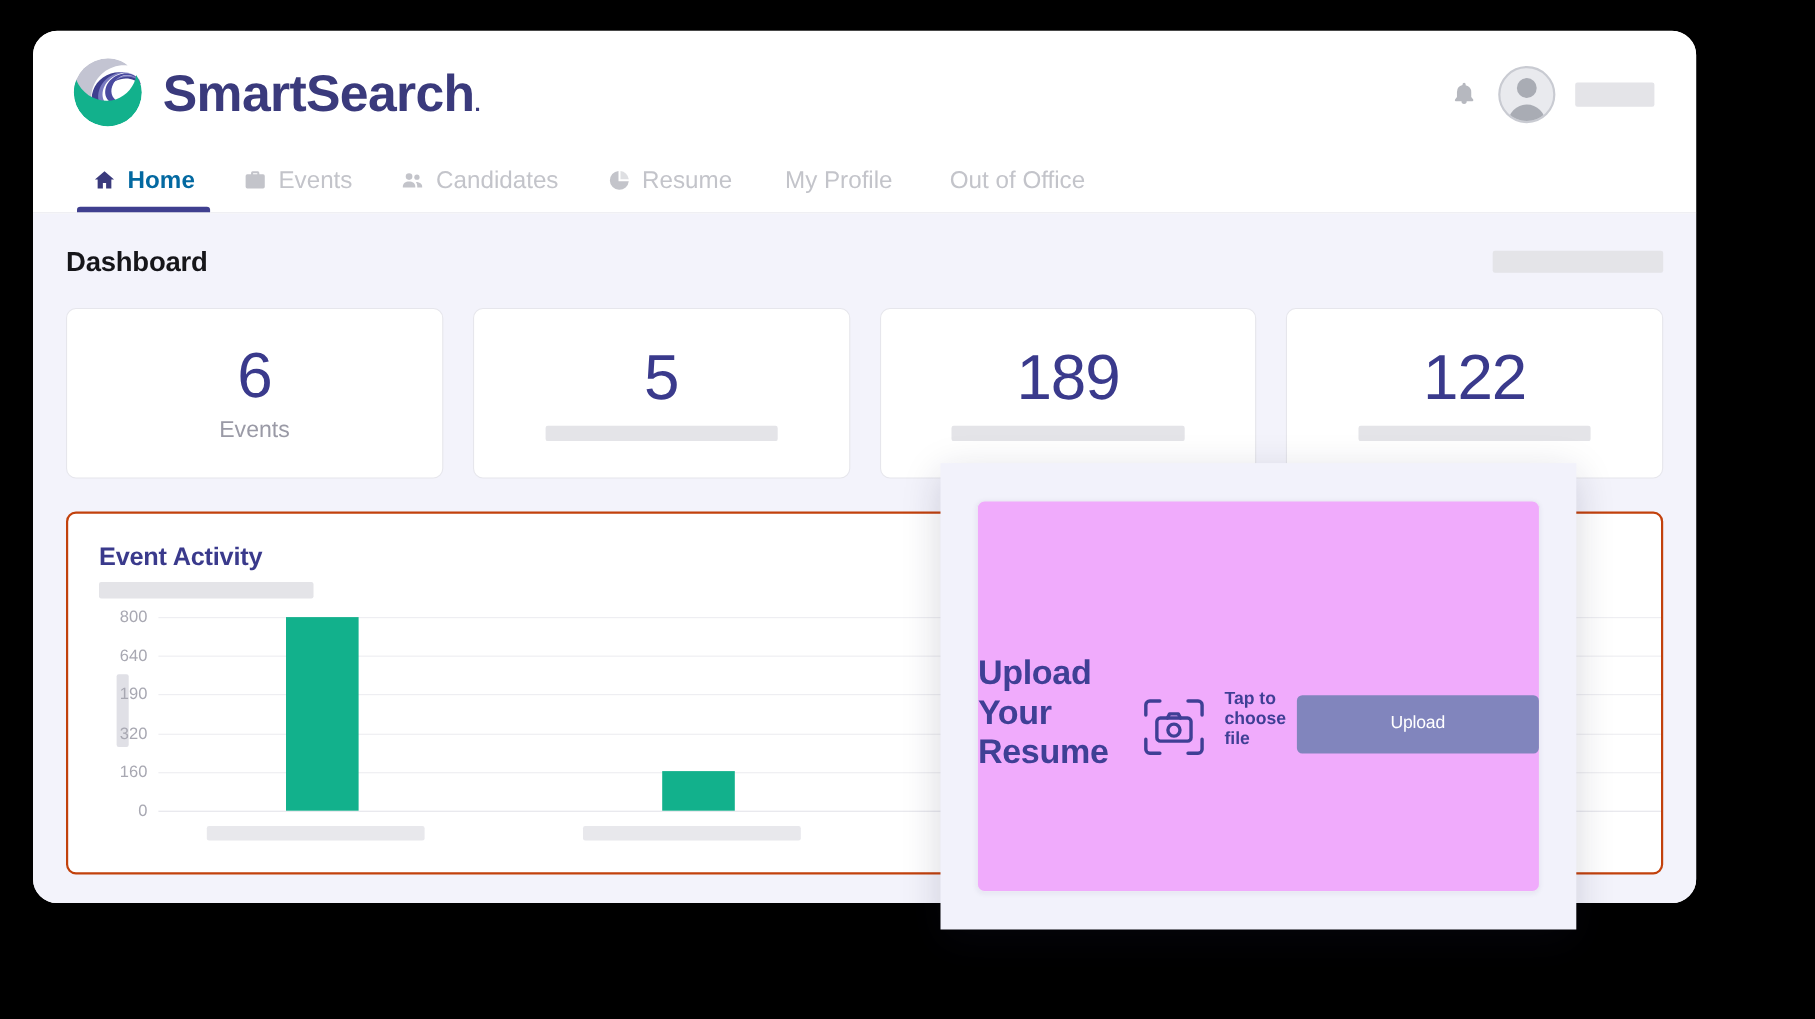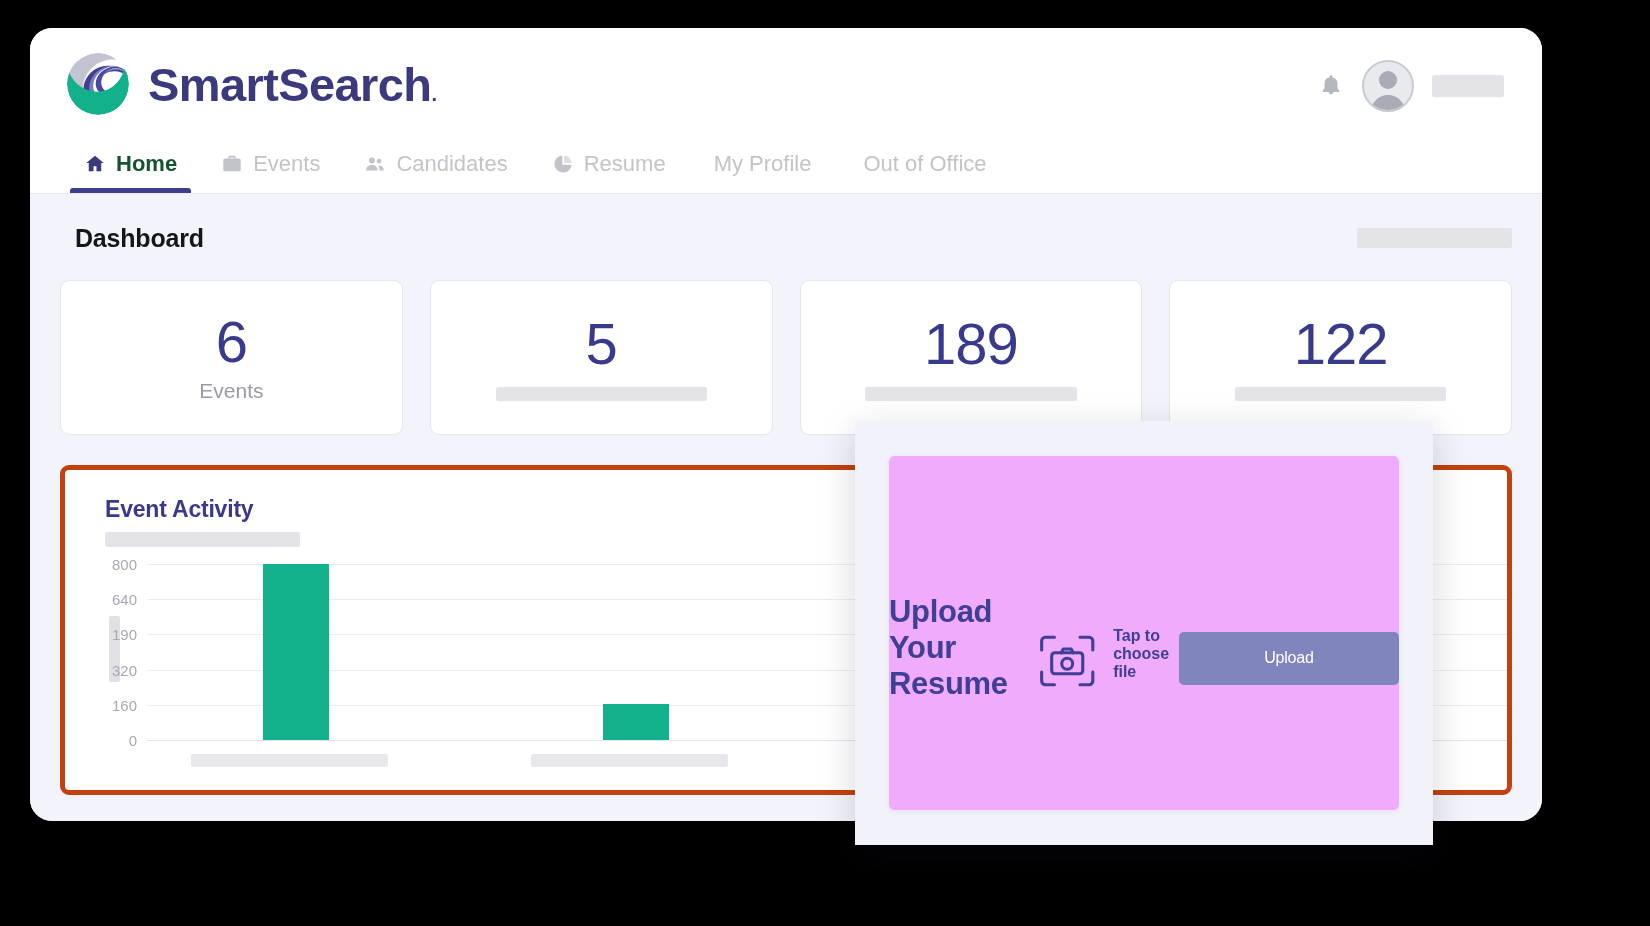--- a/index.html
+++ b/index.html
@@ -113,21 +113,21 @@
     display: flex;
     align-items: center;
     gap: 10px;
     padding: 0 22px 16px 22px;
     font-size: 22px;
     color: #c3c4ca;
     cursor: pointer;
     position: relative;
     white-space: nowrap;
   }
-  .nav-item.active { color: #14532d; font-weight: 600; }
+  .nav-item.active { color: #0369a1; font-weight: 600; }
   .nav-item.active::after {
     content: "";
     position: absolute;
     left: 8px; right: 8px; bottom: 0;
     height: 5px;
     background: #3f3f8f;
     border-radius: 3px 3px 0 0;
   }
   .nav-ico { width: 22px; height: 22px; display: block; color: #c3c4ca; flex: none; }
   .nav-item.active .nav-ico { color: #3a3a7c; }
@@ -145,21 +145,20 @@
     display: flex;
     align-items: center;
     justify-content: space-between;
     height: 44px;
   }
   .dash-title {
     font-size: 25px;
     font-weight: 700;
     color: #16161a;
     letter-spacing: -0.2px;
-    margin-left: 15px;
   }
   .dash-topbar-redact { width: 155px; height: 20px; }
 
   
   .stats {
     display: flex;
     gap: 27px;
     margin-top: 20px;
   }
   .stat-card {
@@ -182,23 +181,23 @@
     letter-spacing: -1px;
   }
   .stat-label { font-size: 21px; color: #9a9aa6; }
   .stat-redact { width: 62%; height: 14px; margin-top: 6px; }
 
   
   .chart-card {
     margin-top: 30px;
     height: 330px;
     background: #ffffff;
-    border: 5px solid #c2410c;
+    border: 2px solid #c2410c;
     border-radius: 9px;
-    padding: 26px 28px 0 40px;
+    padding: 26px 28px 0 28px;
     position: relative;
     overflow: hidden;
   }
   .chart-title {
     font-size: 23px;
     font-weight: 700;
     color: #3a3a8c;
     letter-spacing: -0.2px;
   }
   .chart-sub-redact { width: 195px; height: 15px; margin-top: 9px; }

